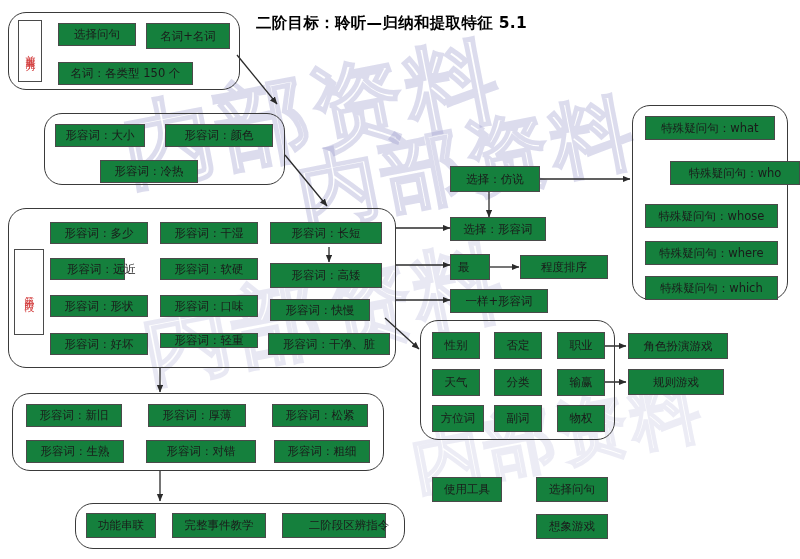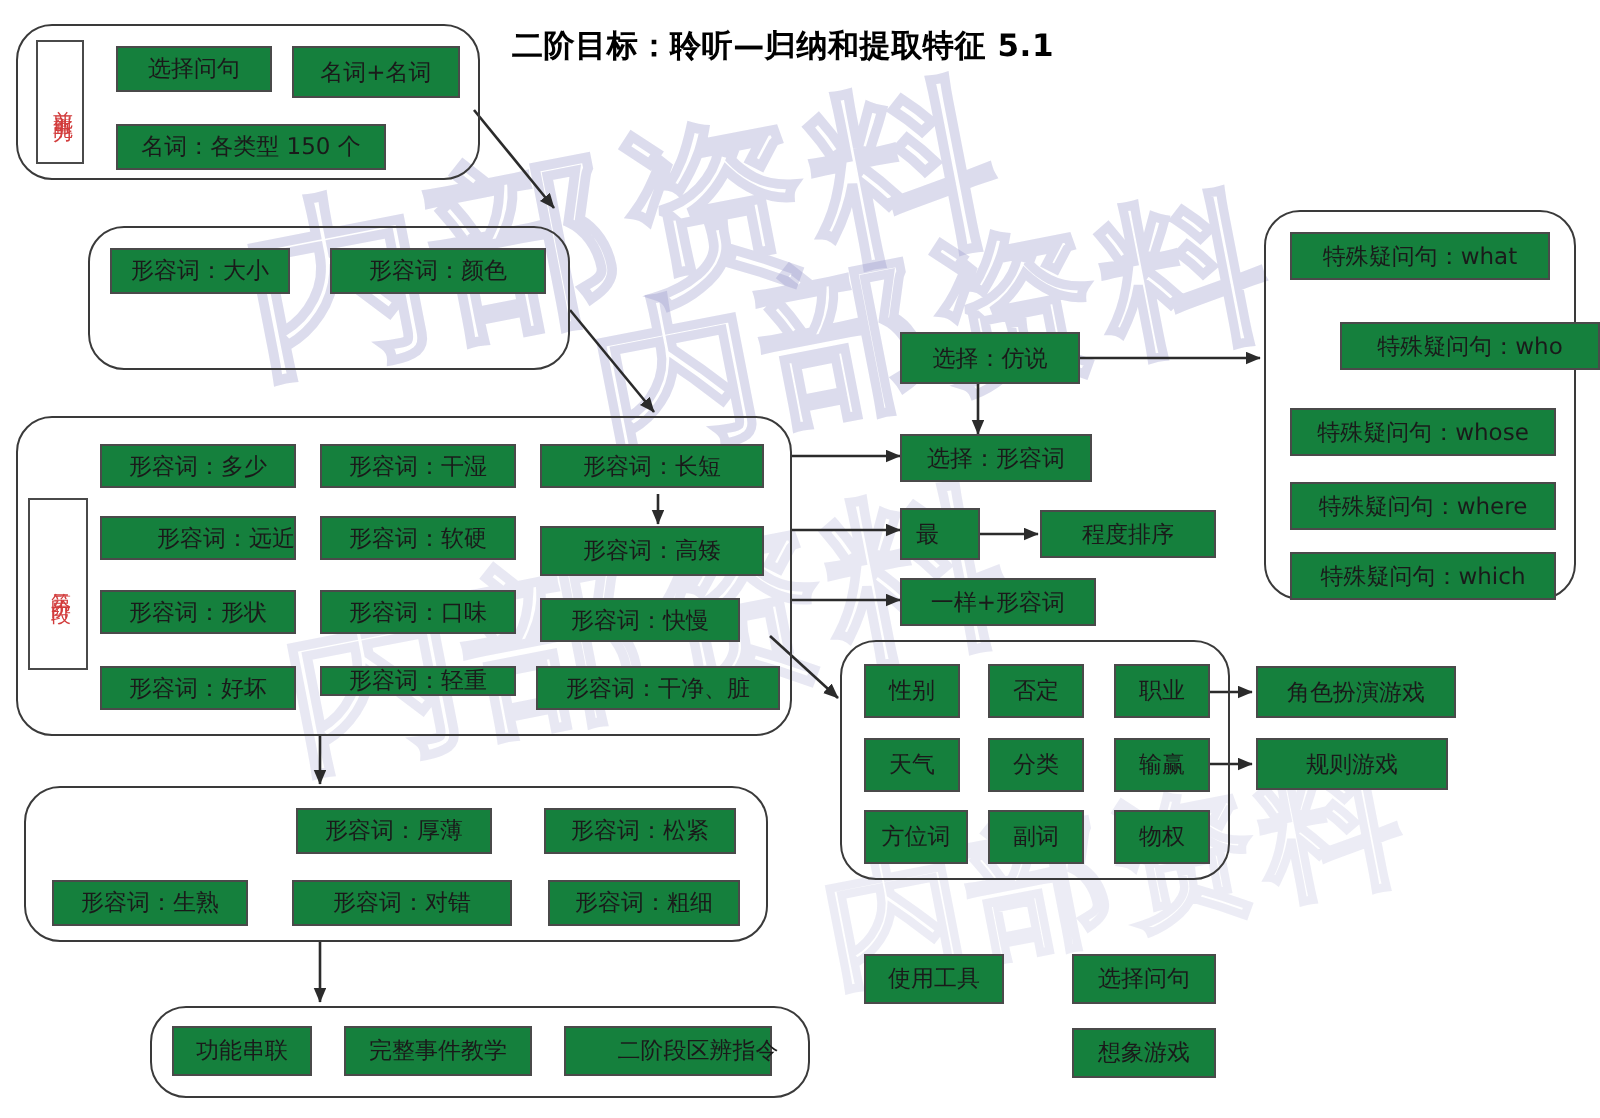--- a/index.html
+++ b/index.html
@@ -150,41 +150,43 @@
 
   <div class="group" style="left:8px; top:12px; width:232px; height:78px;"></div>
   <div class="vlabel" style="left:18px; top:20px; width:24px; height:62px;">前置能力</div>
   <div class="node" style="left:58px; top:23px; width:78px; height:23px;">选择问句</div>
   <div class="node" style="left:146px; top:23px; width:84px; height:26px;">名词+名词</div>
   <div class="node" style="left:58px; top:62px; width:135px; height:23px;">名词：各类型 150 个</div>
 
   <div class="group" style="left:44px; top:113px; width:241px; height:72px;"></div>
   <div class="node" style="left:55px; top:124px; width:90px; height:23px;">形容词：大小</div>
   <div class="node" style="left:165px; top:124px; width:108px; height:23px;">形容词：颜色</div>
+  <div class="node" style="left:100px; top:160px; width:98px; height:23px;">形容词：冷热</div>
 
   <div class="group" style="left:8px; top:208px; width:388px; height:160px;"></div>
   <div class="vlabel" style="left:14px; top:249px; width:30px; height:86px;">第二阶段</div>
 
   <div class="node" style="left:50px; top:222px; width:98px; height:22px;">形容词：多少</div>
   <div class="node" style="left:160px; top:222px; width:98px; height:22px;">形容词：干湿</div>
   <div class="node" style="left:270px; top:222px; width:112px; height:22px;">形容词：长短</div>
 
-  <div class="node" style="left:50px; top:258px; width:98px; height:22px;padding-left:28px;">形容词：远近</div>
+  <div class="node" style="left:50px; top:258px; width:75px; height:22px;padding-left:28px;">形容词：远近</div>
   <div class="node" style="left:160px; top:258px; width:98px; height:22px;">形容词：软硬</div>
   <div class="node" style="left:270px; top:263px; width:112px; height:25px;">形容词：高矮</div>
 
   <div class="node" style="left:50px; top:295px; width:98px; height:22px;">形容词：形状</div>
   <div class="node" style="left:160px; top:295px; width:98px; height:22px;">形容词：口味</div>
   <div class="node" style="left:270px; top:299px; width:100px; height:22px;">形容词：快慢</div>
 
   <div class="node" style="left:50px; top:333px; width:98px; height:22px;">形容词：好坏</div>
   <div class="node" style="left:160px; top:333px; width:98px; height:15px;">形容词：轻重</div>
   <div class="node" style="left:268px; top:333px; width:122px; height:22px;">形容词：干净、脏</div>
 
   <div class="group" style="left:12px; top:393px; width:372px; height:78px;"></div>
+  <div class="node" style="left:26px; top:404px; width:96px; height:23px;">形容词：新旧</div>
   <div class="node" style="left:148px; top:404px; width:98px; height:23px;">形容词：厚薄</div>
   <div class="node" style="left:272px; top:404px; width:96px; height:23px;">形容词：松紧</div>
   <div class="node" style="left:26px; top:440px; width:98px; height:23px;">形容词：生熟</div>
   <div class="node" style="left:146px; top:440px; width:110px; height:23px;">形容词：对错</div>
   <div class="node" style="left:274px; top:440px; width:96px; height:23px;">形容词：粗细</div>
 
   <div class="group" style="left:75px; top:503px; width:330px; height:46px;"></div>
   <div class="node" style="left:86px; top:513px; width:70px; height:25px;">功能串联</div>
   <div class="node" style="left:172px; top:513px; width:94px; height:25px;">完整事件教学</div>
   <div class="node" style="left:282px; top:513px; width:104px; height:25px;padding-left:30px;">二阶段区辨指令</div>

